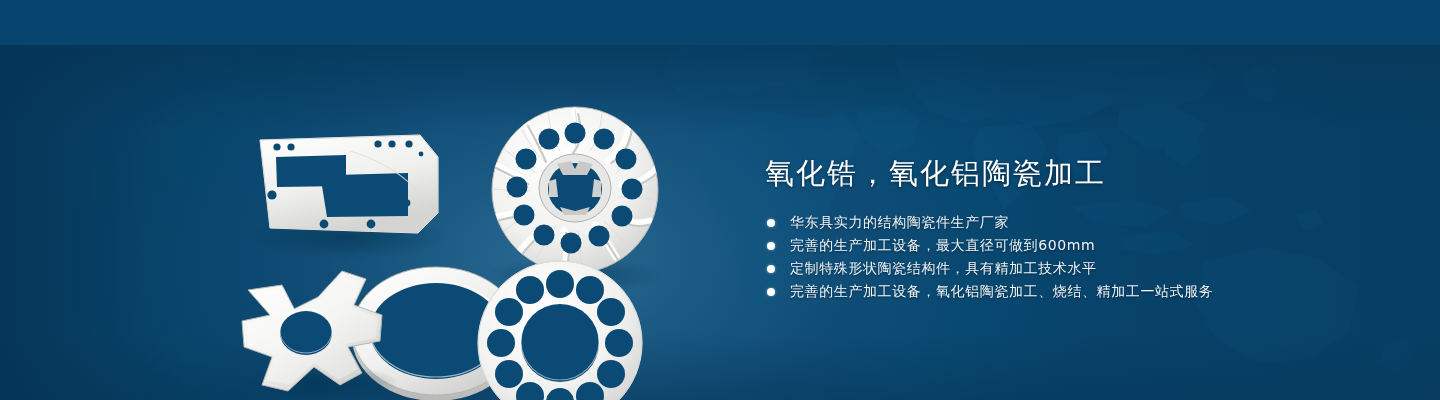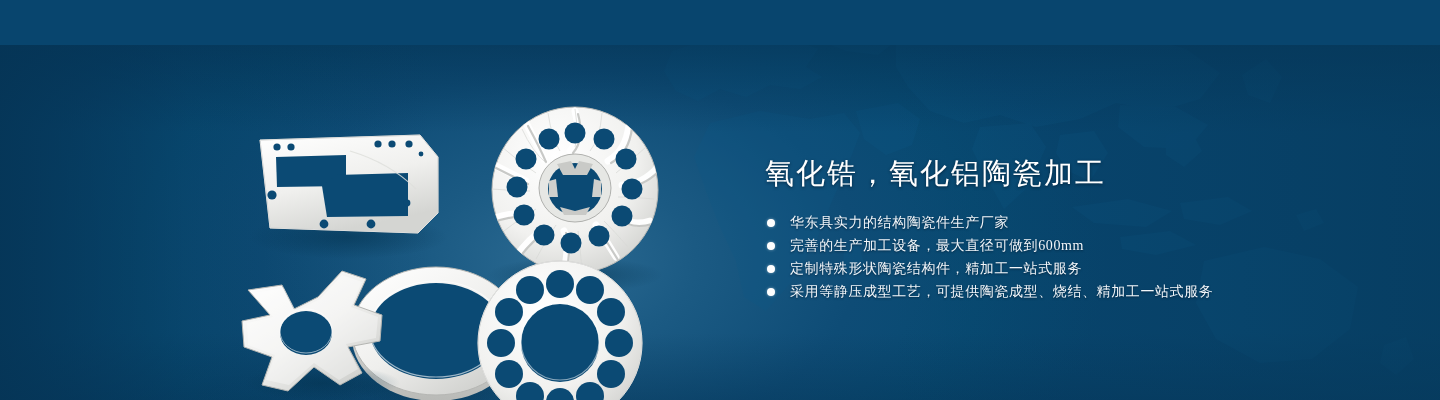--- a/index.html
+++ b/index.html
@@ -43,21 +43,21 @@
   ul.bullets{list-style:none;margin:0;padding:0;}
   ul.bullets li{
     position:relative;padding-left:25px;
     font-size:14px;line-height:23px;color:#f2f6fa;letter-spacing:.6px;
     white-space:nowrap;text-shadow:0 1px 2px rgba(0,25,45,.65);
   }
   ul.bullets li .dot{
     position:absolute;left:2px;top:8px;width:8px;height:8px;border-radius:50%;
     background:#ffffff;box-shadow:0 0 3px rgba(255,255,255,.45);
   }
-  ul.bullets li .txt{display:inline-block;font-family:Liberation Serif, serif;}
+  ul.bullets li .txt{display:inline-block;}
 </style>
 </head>
 <body>
 
 <div id="banner">
 
   <div class="bg-base"></div>
 
   <div class="map">
     <svg viewBox="0 0 900 430" xmlns="http://www.w3.org/2000/svg" aria-hidden="true">
@@ -276,22 +276,22 @@
       <li>
         <span class="dot"></span>
         <span class="txt">华东具实力的结构陶瓷件生产厂家</span>
       </li>
       <li>
         <span class="dot"></span>
         <span class="txt">完善的生产加工设备，最大直径可做到600mm</span>
       </li>
       <li>
         <span class="dot"></span>
-        <span class="txt">定制特殊形状陶瓷结构件，精加工一站式服务</span>
-      </li>
-      <li>
-        <span class="dot"></span>
-        <span class="txt">采用等静压成型工艺，可提供陶瓷成型、烧结、精加工一站式服务</span>
+        <span class="txt">定制特殊形状陶瓷结构件，具有精加工技术水平</span>
+      </li>
+      <li>
+        <span class="dot"></span>
+        <span class="txt">完善的生产加工设备，氧化铝陶瓷加工、烧结、精加工一站式服务</span>
       </li>
     </ul>
   </div>
 
 </div>
 
 </body></html>

